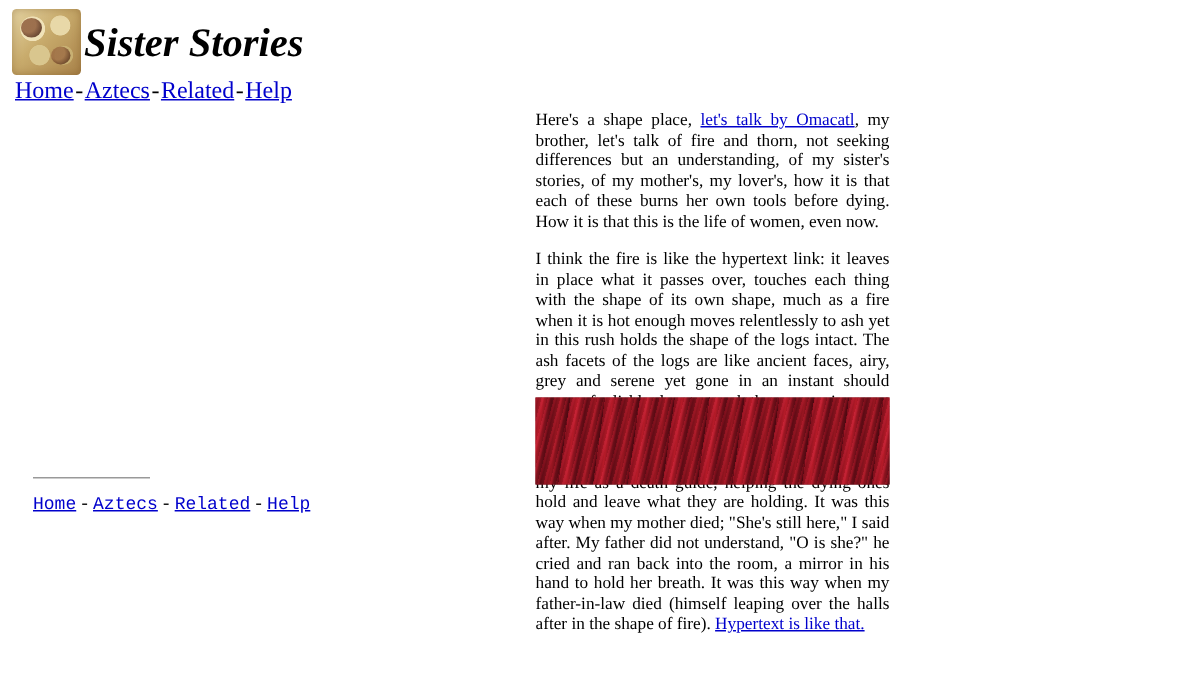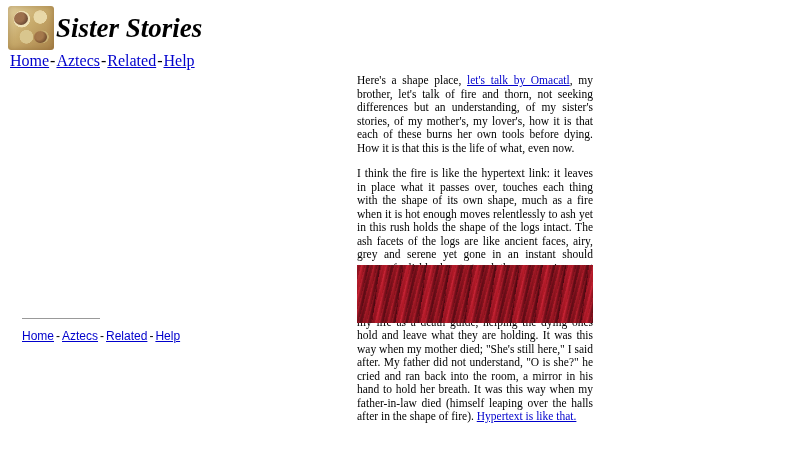--- a/index.html
+++ b/index.html
@@ -88,21 +88,21 @@
   }
   .nav-sep {
     color: #000;
     padding: 0 1px;
   }
 
   .nav-bottom {
     position: absolute;
     left: 22px;
     top: 329px;
-    font-family: Liberation Sans, sans-serif;
+    font-family: Liberation Mono, monospace;
     font-size: 12px;
     color: #000;
     white-space: nowrap;
   }
   .nav-bottom .nav-sep { padding: 0 2px; }
 
   .bottom-rule {
     position: absolute;
     left: 22px;
     top: 318px;
@@ -161,21 +161,21 @@
     <div class="logo-mark"></div>
     <div class="site-title">Sister Stories</div>
   </div>
 </div>
 
 <div class="nav-top">
   <a href="#">Home</a><span class="nav-sep">-</span><a href="#">Aztecs</a><span class="nav-sep">-</span><a href="#">Related</a><span class="nav-sep">-</span><a href="#">Help</a>
 </div>
 
 <div class="content">
-  <p><span>Here's a shape place, </span><a href="#">let's talk by Omacatl</a><span>, my brother, let's talk of fire and thorn, not seeking differences but an understanding, of my sister's stories, of my mother's, my lover's, how it is that each of these burns her own tools before dying. How it is that this is the life of what, even now.</span></p>
+  <p><span>Here's a shape place, </span><a href="#">let's talk by Omacatl</a><span>, my brother, let's talk of fire and thorn, not seeking differences but an understanding, of my sister's stories, of my mother's, my lover's, how it is that each of these burns her own tools before dying. How it is that this is the life of women, even now.</span></p>
 
   <p><span>I think the fire is like the hypertext link: it leaves in place what it passes over, touches each thing with the shape of its own shape, much as a fire when it is hot enough moves relentlessly to ash yet in this rush holds the shape of the logs intact. The ash facets of the logs are like ancient faces, airy, grey and serene yet gone in an instant should anyone foolishly dare to touch them, gone in a gust of breeze, or an incautious breath. There is, I think, a look which </span><a href="#">keeps the shapes of things intact</a><span> even as they pass from us. I have seen it twice now in my life as a death guide, helping the dying ones hold and leave what they are holding. It was this way when my mother died; "She's still here," I said after. My father did not understand, "O is she?" he cried and ran back into the room, a mirror in his hand to hold her breath. It was this way when my father-in-law died (himself leaping over the halls after in the shape of fire). </span><a href="#">Hypertext is like that.</a></p>
 </div>
 
 <div class="photo"></div>
 
 <div class="bottom-rule"></div>
 <div class="nav-bottom">
   <a href="#">Home</a><span class="nav-sep">-</span><a href="#">Aztecs</a><span class="nav-sep">-</span><a href="#">Related</a><span class="nav-sep">-</span><a href="#">Help</a>
 </div>

